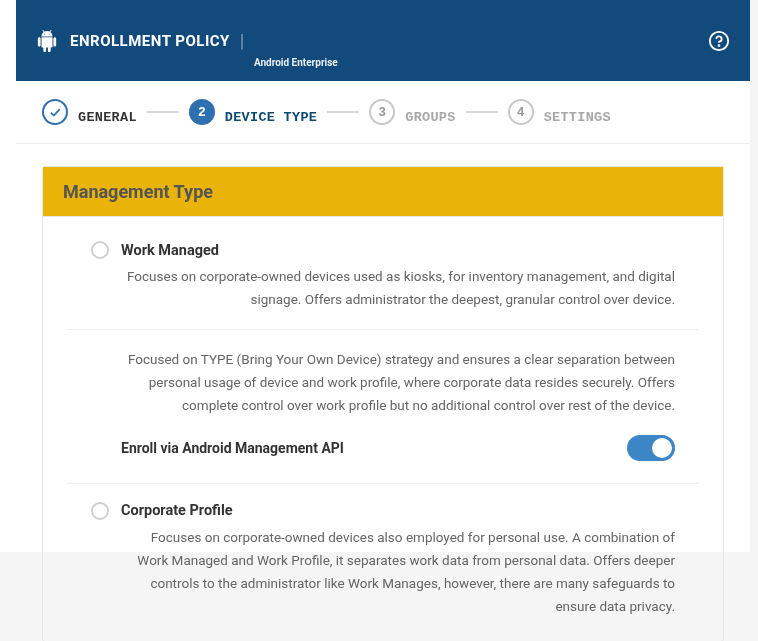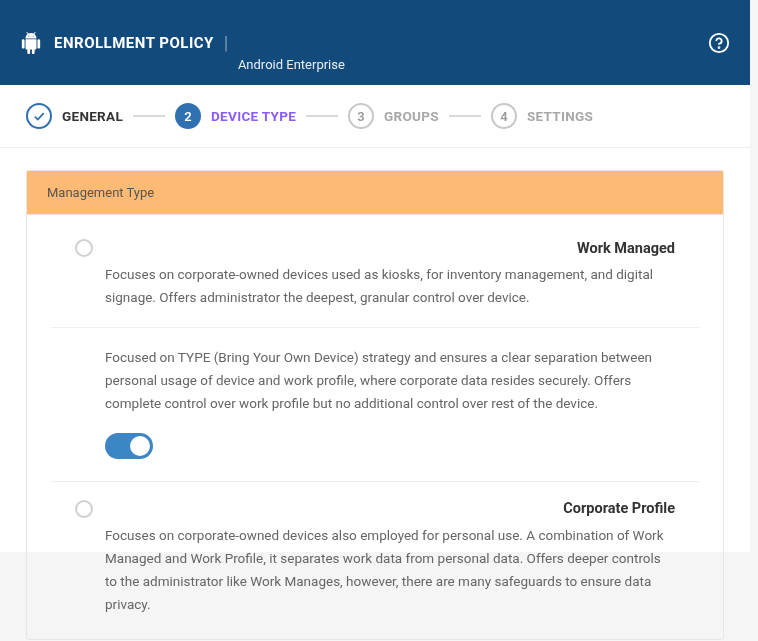--- a/index.html
+++ b/index.html
@@ -8,20 +8,21 @@
       background: #f5f5f5;
       width: 758px;
       height: 641px;
       overflow: hidden;
     }
     .modal {
       background: #fff;
       width: 750px;
       height: 552px;
       position: relative;
+      padding-left: 16px;
     }
     .header {
       background: #124a7c;
       color: #fff;
       padding: 13px 20px;
       display: flex;
       align-items: center;
       gap: 12px;
     }
     .android-icon {
@@ -34,43 +35,44 @@
       font-weight: 700;
       letter-spacing: 0.5px;
     }
     .header-divider {
       color: rgba(255,255,255,0.6);
       font-size: 18px;
       font-weight: 300;
       margin: 0 -2px;
     }
     .header-subtitle {
-      font-size: 13px;
-      font-weight: 400;
+      font-size: 10px;
+      font-weight: 700;
       color: rgba(255,255,255,0.9);
       margin-top: 44px;
     }
     .help-icon {
       margin-left: auto;
       width: 22px;
       height: 22px;
       cursor: pointer;
     }
     .stepper {
       display: flex;
       align-items: center;
       padding: 18px 26px;
       gap: 10px;
       border-bottom: 1px solid #eee;
     }
     .step {
       display: flex;
-      align-items: center;
+      align-items: flex-end;
       gap: 10px;
       cursor: pointer;
+      font-family: Liberation Mono, monospace;
     }
     .step-circle {
       width: 26px;
       height: 26px;
       border-radius: 50%;
       display: flex;
       align-items: center;
       justify-content: center;
       font-size: 13px;
       font-weight: 600;
@@ -85,21 +87,21 @@
     }
     .step-circle.pending {
       border: 2px solid #c8c8c8;
       color: #9a9a9a;
     }
     .step-label {
       font-size: 13.5px;
       font-weight: 700;
       letter-spacing: 0.3px;
     }
-    .step-label.active { color: #8b5cf6; }
+    .step-label.active { color: #0c4a6e; }
     .step-label.pending { color: #a8a8a8; }
     .step-label.done { color: #333; }
     .step-connector {
       width: 32px;
       height: 2px;
       background: #d8d8d8;
     }
     .checkmark {
       width: 14px;
       height: 14px;
@@ -113,42 +115,42 @@
     .instruction {
       font-size: 15px;
       color: #444;
       margin-bottom: 22px;
     }
     .panel {
       border: 1px solid #e6e6e6;
       border-radius: 3px;
     }
     .panel-header {
-      background: #fdba74;
+      background: #eab308;
       padding: 14px 20px;
-      font-size: 13px;
+      font-size: 18px;
       color: #555;
       border-bottom: 1px solid #e6e6e6;
+      font-weight: bold;
     }
     .panel-body {
       padding: 6px 0px;
     }
     .option {
       padding: 18px 24px;
       border-bottom: 1px solid #eee;
       margin: 0 24px;
     }
     .option:last-child { border-bottom: none; }
     .option-header {
       display: flex;
       align-items: center;
       gap: 12px;
       cursor: pointer;
       margin-bottom: 6px;
-      justify-content: space-between;
     }
     .radio {
       width: 18px;
       height: 18px;
       border-radius: 50%;
       border: 2px solid #cfcfcf;
       position: relative;
       flex-shrink: 0;
     }
     .radio.selected {
@@ -165,20 +167,21 @@
     .option-title {
       font-size: 14.5px;
       font-weight: 700;
       color: #333;
     }
     .option-desc {
       font-size: 13.5px;
       color: #666;
       line-height: 1.7;
       margin-left: 30px;
+      text-align: right;
     }
     .sub-option {
       display: flex;
       align-items: center;
       justify-content: space-between;
       margin-left: 30px;
       margin-top: 18px;
       padding-bottom: 4px;
     }
     .sub-option-label {
@@ -258,20 +261,21 @@
           <div class="option-header">
             <div class="radio"></div>
             <span class="option-title">Work Managed</span>
           </div>
           <p class="option-desc">Focuses on corporate-owned devices used as kiosks, for inventory management, and digital signage. Offers administrator the deepest, granular control over device.</p>
         </div>
 
         <div class="option">
           <p class="option-desc">Focused on TYPE (Bring Your Own Device) strategy and ensures a clear separation between personal usage of device and work profile, where corporate data resides securely. Offers complete control over work profile but no additional control over rest of the device.</p>
           <div class="sub-option">
+            <span class="sub-option-label">Enroll via Android Management API</span>
             <div class="toggle">
               <div class="toggle-knob"></div>
             </div>
           </div>
         </div>
 
         <div class="option">
           <div class="option-header">
             <div class="radio"></div>
             <span class="option-title">Corporate Profile</span>

